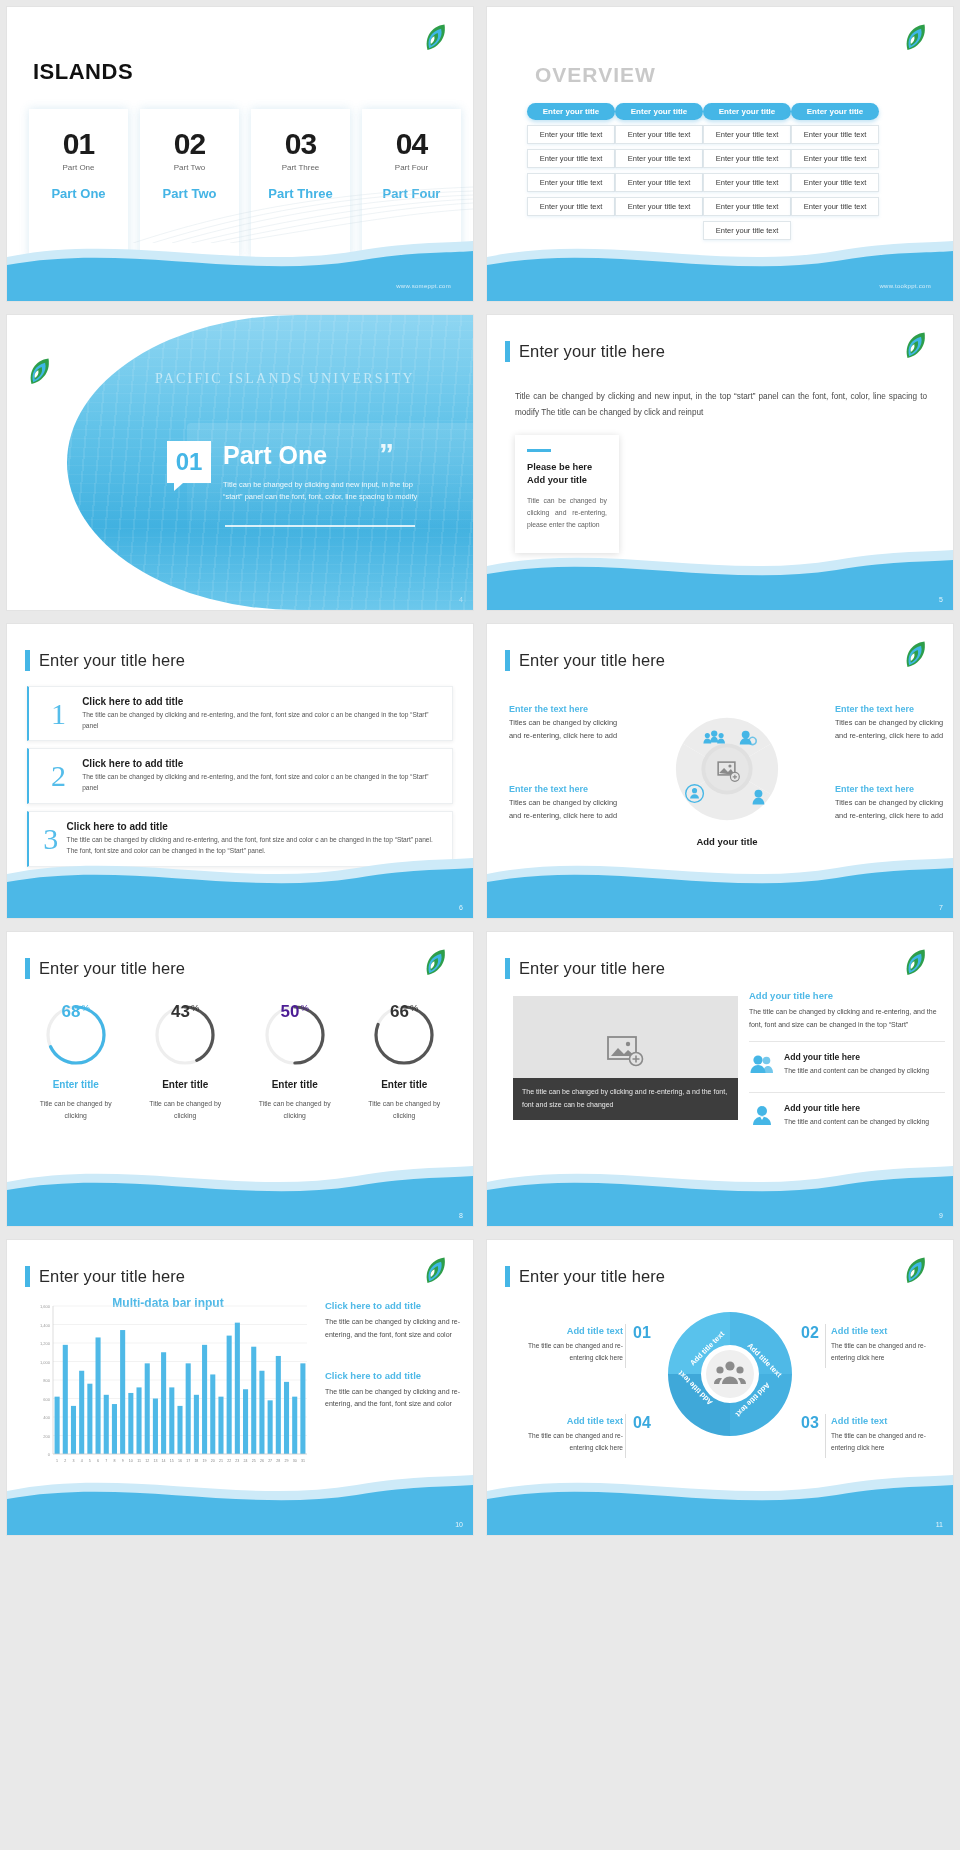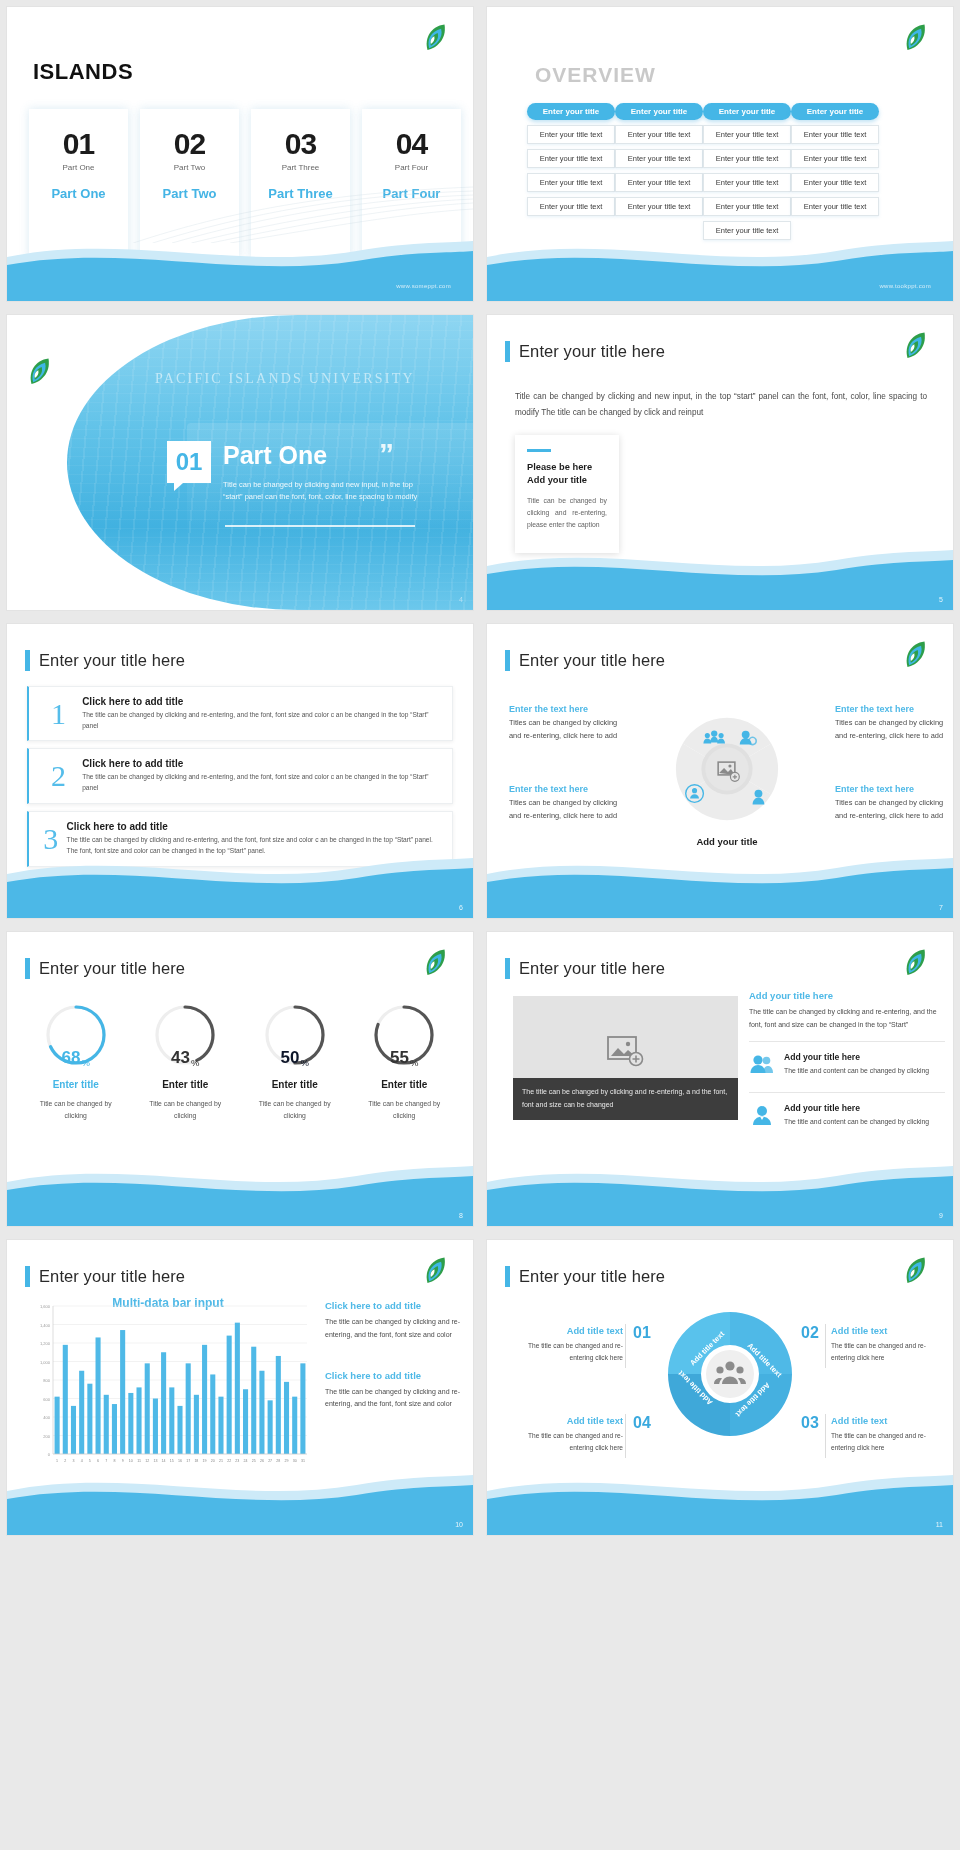--- a/index.html
+++ b/index.html
@@ -122,21 +122,21 @@
   .s6-col .h { font-size:9px; font-weight:bold; color:#4fb9e7; margin-bottom:3px; }
   .s6-col .p { font-size:7.4px; color:#4b4b4b; line-height:1.75; }
   .s6-ring { position:absolute; left:181px; top:86px; width:118px; height:118px; }
   .s6-center-lbl { position:absolute; left:181px; top:212px; width:118px; text-align:center;
     font-size:9.5px; font-weight:bold; color:#1d1d1d; }
 
   
   .s7-items { position:absolute; left:14px; top:70px; right:14px; display:flex; }
   .s7-item { flex:1; display:flex; flex-direction:column; align-items:center; }
   .s7-circ { width:66px; height:66px; position:relative; }
-  .s7-val { position:absolute; inset:0; display:flex; align-items:flex-end; justify-content:center; }
+  .s7-val { position:absolute; inset:0; display:flex; align-items:flex-start; justify-content:center; }
   .s7-val b { font-size:17px; font-weight:bold; }
   .s7-val i { font-style:normal; font-size:9.5px; margin-left:1px; }
   .s7-t { margin-top:11px; font-size:10px; font-weight:bold; }
   .s7-p { margin-top:8px; font-size:6.8px; color:#555; line-height:1.7; text-align:center; width:92px; }
 
   
   .s8-img { position:absolute; left:26px; top:64px; width:225px; height:110px; background:#e3e3e3;
     display:flex; align-items:center; justify-content:center; }
   .s8-cap { position:absolute; left:26px; top:146px; width:225px; background:#3d3d3d; color:#e8e8e8;
     font-size:7px; line-height:1.85; padding:8px 9px; }
@@ -501,36 +501,36 @@
         </div>
         <div class="s7-t" style="color:#1d1d1d">Enter title</div>
         <div class="s7-p">Title can be changed by clicking</div>
       </div>
       <div class="s7-item">
         <div class="s7-circ">
           <svg viewBox="0 0 66 66">
             <circle cx="33" cy="33" r="28" fill="none" stroke="#eeeeee" stroke-width="3.2"></circle>
             <circle class="arc" cx="33" cy="33" r="28" fill="none" stroke="#555555" stroke-width="3.2" stroke-linecap="round" transform="rotate(-90 33 33)" stroke-dasharray="87.96 175.93"></circle>
           </svg>
-          <div class="s7-val" style="color:#0f172a">
+          <div class="s7-val" style="color:#4c1d95">
             <b>50</b>
               <i>%</i>
           </div>
         </div>
         <div class="s7-t" style="color:#1d1d1d">Enter title</div>
         <div class="s7-p">Title can be changed by clicking</div>
       </div>
       <div class="s7-item">
         <div class="s7-circ">
           <svg viewBox="0 0 66 66">
             <circle cx="33" cy="33" r="28" fill="none" stroke="#eeeeee" stroke-width="3.2"></circle>
             <circle class="arc" cx="33" cy="33" r="28" fill="none" stroke="#555555" stroke-width="3.2" stroke-linecap="round" transform="rotate(-90 33 33)" stroke-dasharray="142.50 175.93"></circle>
           </svg>
           <div class="s7-val" style="color:#333">
-            <b>55</b>
+            <b>66</b>
               <i>%</i>
           </div>
         </div>
         <div class="s7-t" style="color:#1d1d1d">Enter title</div>
         <div class="s7-p">Title can be changed by clicking</div>
       </div>
     </div>
     <div class="wave">
       <svg viewBox="0 0 480 78" preserveAspectRatio="none">
         <path d="M0 34 C120 10 240 48 360 28 C420 18 460 20 480 18 L480 78 L0 78 Z" fill="#cdeaf8"></path>

